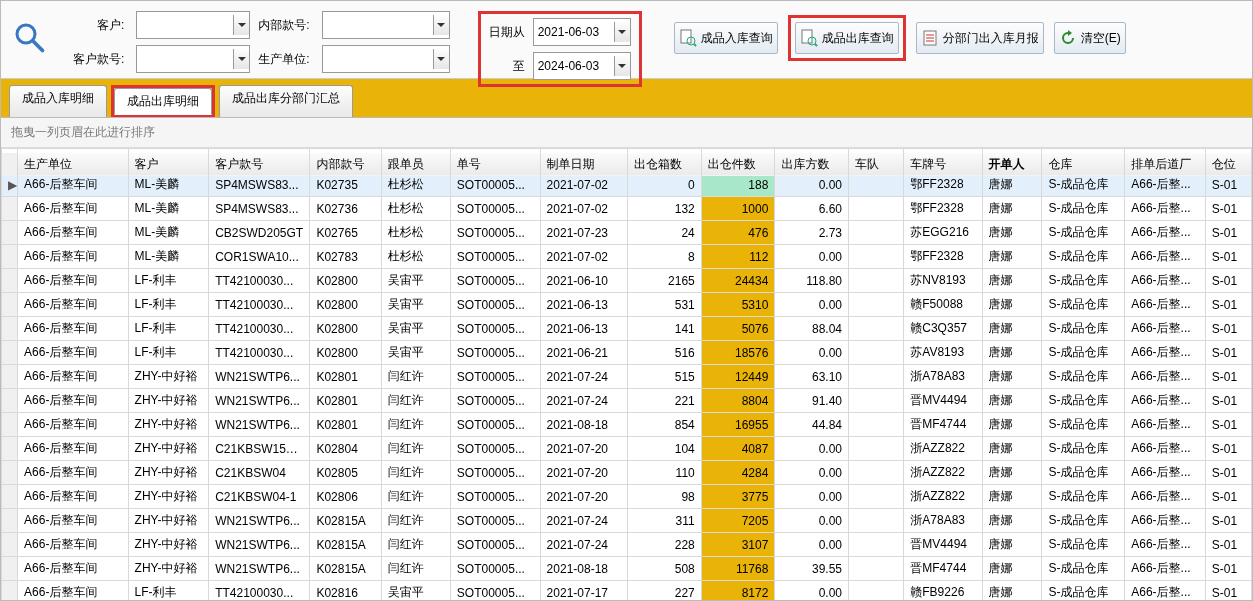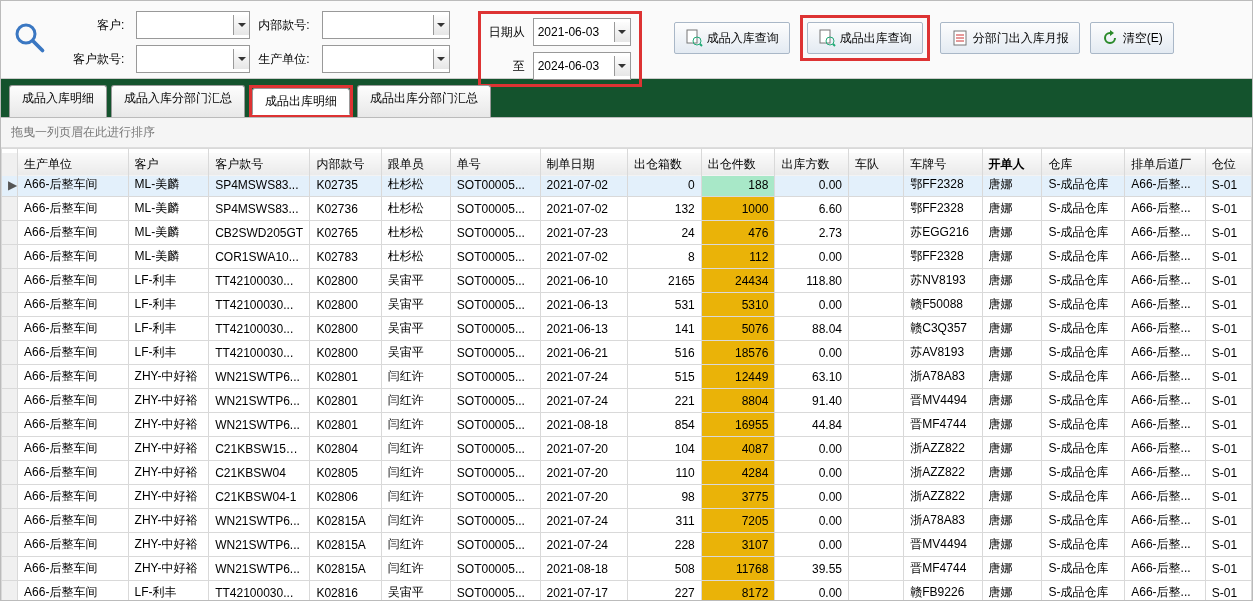--- a/index.html
+++ b/index.html
@@ -9,25 +9,25 @@
 .mag-icon svg{width:36px;height:36px}
 .form-grid{display:grid;grid-template-columns:auto auto auto auto;gap:6px 8px;align-items:center}
 .form-grid label{text-align:right;padding-right:4px;white-space:nowrap}
 .lbl-red{color:#000000}
 .combo{display:inline-flex;border:1px solid #999;background:#fff;height:28px;align-items:center}
 .combo input{border:none;outline:none;height:20px;padding:0 4px;width:96px;font-size:12px}
 .combo .dd{width:16px;height:20px;border-left:1px solid #999;background:linear-gradient(#fdfdfd,#e6e6e6);display:flex;align-items:center;justify-content:center;cursor:pointer}
 .combo .dd::after{content:"";border:4px solid transparent;border-top-color:#333;margin-top:3px}
 .date-block{display:grid;grid-template-columns:auto auto;gap:6px 8px;align-items:center;border:3px solid #d33;padding:4px 8px;margin-left:4px}
 .date-block label{text-align:right}
-.btn{display:inline-flex;align-items:center;gap:4px;padding:4px 10px;height:32px;border:1px solid #a9b7c7;background:linear-gradient(#fdfdfd,#e3eaf2);cursor:pointer;border-radius:2px}
+.btn{display:inline-flex;align-items:center;gap:4px;padding:4px 4px;height:32px;border:1px solid #a9b7c7;background:linear-gradient(#fdfdfd,#e3eaf2);cursor:pointer;border-radius:2px}
 .btn .ico{width:18px;height:18px;display:flex;align-items:center;justify-content:center}
 .btn-box{border:3px solid #d33;padding:4px}
 .btns-area{display:flex;gap:10px;align-items:center;margin-left:8px;margin-top:4px}
-.tabs{display:flex;gap:4px;padding:6px 8px 0 8px;border-bottom:1px solid #bbb;background:#14532d}
+.tabs{display:flex;gap:4px;padding:6px 8px 0 8px;border-bottom:1px solid #bbb;background:#eab308}
 .tab{padding:4px 12px;border:1px solid #999;border-bottom:none;background:linear-gradient(#fdfdfd,#e8e8e8);cursor:pointer;border-radius:3px 3px 0 0}
 .tab.active{background:#fff;border-bottom:1px solid #fff;margin-bottom:-1px}
 .tab-box{border:3px solid #d33;padding:0}
 .group-hint{padding:6px 10px;color:#777;background:#f5f5f5;border-bottom:1px solid #ddd}
 .grid-wrap{overflow:auto;height:calc(601px - 78px - 32px - 26px)}
 table{border-collapse:collapse;width:100%;table-layout:fixed}
 th,td{border:1px solid #d9d9d9;padding:3px 6px;height:22px;white-space:nowrap;overflow:hidden;text-overflow:ellipsis;text-align:left}
 th{background:linear-gradient(#fbfbfb,#eaeaea);font-weight:normal;position:sticky;top:4px}
 td.num{text-align:right}
 .row-ind{width:14px;background:#f0f0f0;text-align:center;color:#555}
@@ -119,21 +119,20 @@
             <path d="M9 3a6 6 0 1 0 6 6h-2a4 4 0 1 1-4-4v2l4-3-4-3z" fill="#2a8a2a"></path>
           </svg>
         </span>
       <span>清空(E)</span>
     </button>
   </div>
 </div>
 
 <div class="tabs" id="tabs">
     <div class="tab">成品入库明细</div>
-    <div class="tab">成品入库分部门汇总</div>
     <span class="tab-box">
       <div class="tab active">成品出库明细</div>
     </span>
     <div class="tab">成品出库分部门汇总</div>
   </div>
 
 <div class="group-hint">拖曳一列页眉在此进行排序</div>
 
 <div class="grid-wrap">
   <table id="grid">

